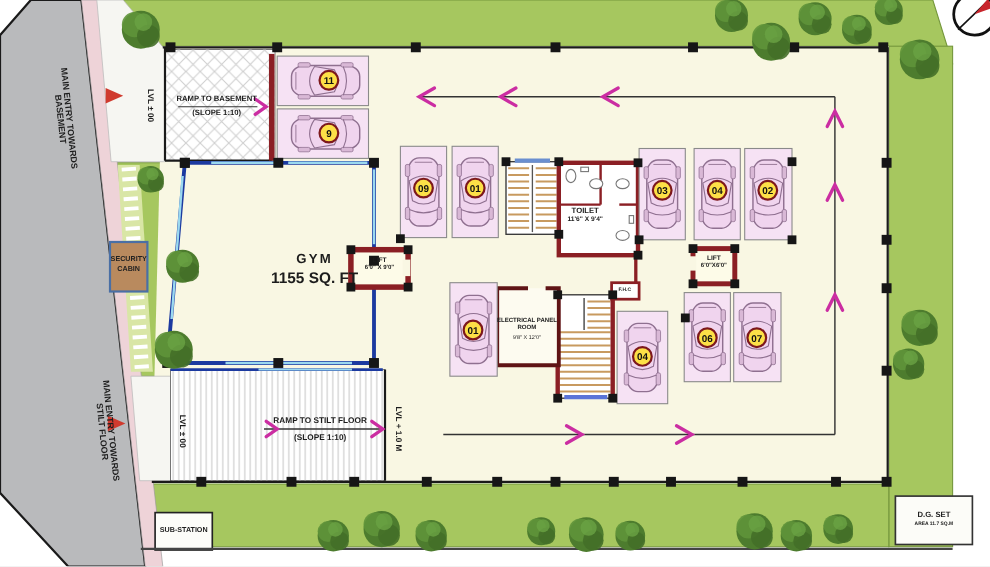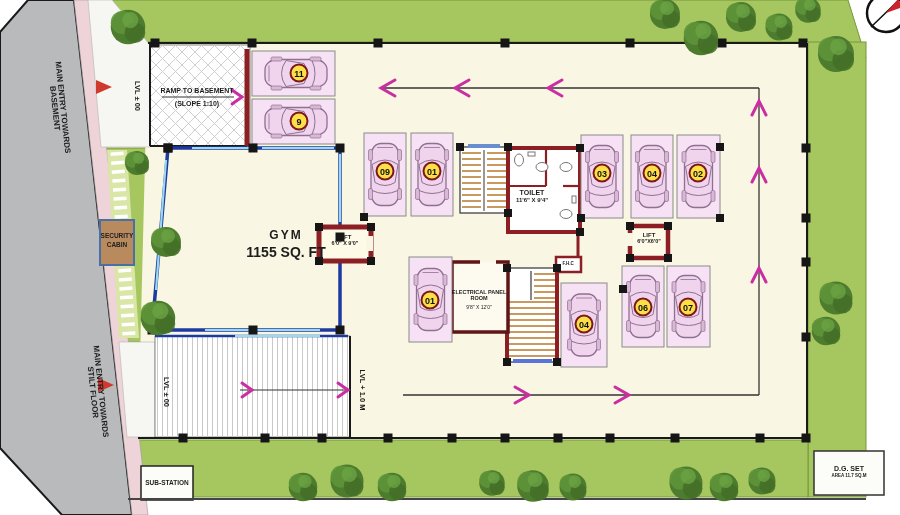--- a/index.html
+++ b/index.html
@@ -318,20 +318,24 @@
 
 <div class="lbl" style="left:137px;top:96px;font-size:7.5px;transform:translate(-50%,-50%) rotate(90deg)">LVL ± 00</div>
 
 <div class="lbl" style="left:197px;top:97px;font-size:7px">
   <div style="margin-bottom:6px">RAMP TO BASEMENT</div>
   <div>(SLOPE 1:10)</div>
 </div>
 
 <div class="lbl" style="left:166px;top:392px;font-size:7.5px;transform:translate(-50%,-50%) rotate(90deg)">LVL ± 00</div>
 
+<div class="lbl" style="left:291px;top:390px;font-size:7.5px">
+  <div style="margin-bottom:7px">RAMP TO STILT FLOOR</div>
+  <div>(SLOPE 1:10)</div>
+</div>
 
 <div class="lbl" style="left:362px;top:390px;font-size:7.5px;transform:translate(-50%,-50%) rotate(90deg)">LVL + 1.0 M</div>
 
 <div class="lbl" style="left:286px;top:244px">
   <div style="font-size:12px;letter-spacing:2px">GYM</div>
   <div style="font-size:14px;margin-top:3px;font-weight:700">1155 SQ. FT</div>
 </div>
 
 <div class="lbl" style="left:345px;top:241px">
   <div style="font-size:6px">LIFT</div>

